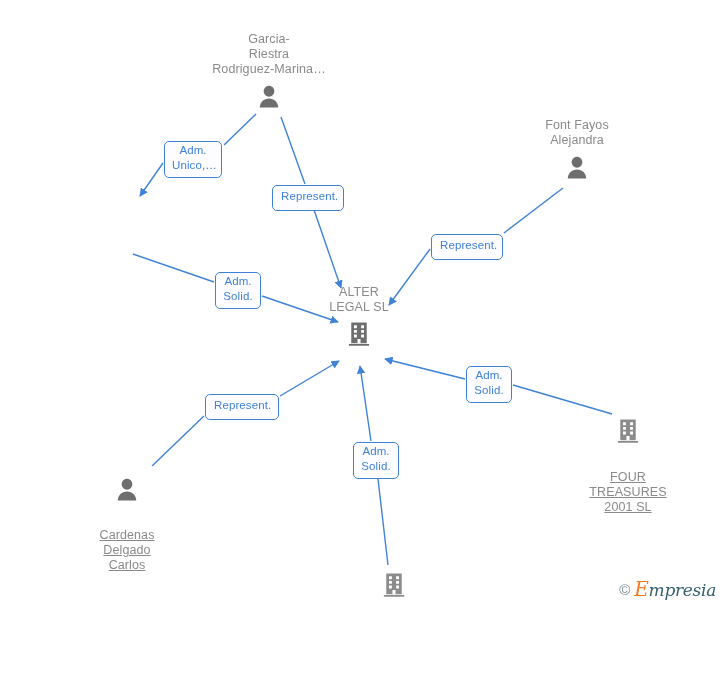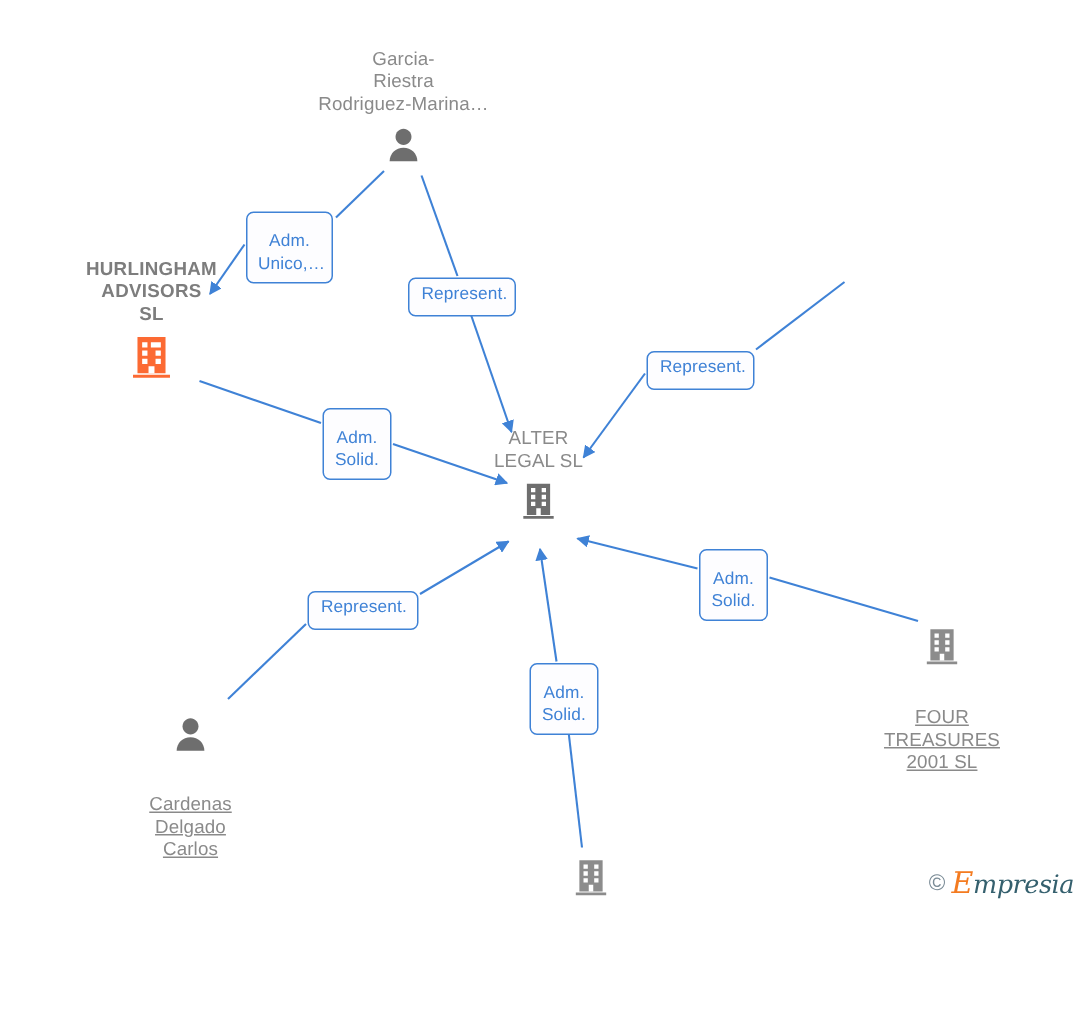--- a/index.html
+++ b/index.html
@@ -69,21 +69,21 @@
   .edge-label {
     position: absolute;
     box-sizing: border-box;
     background: #fdfdff;
     border: 1.3px solid #3f82d6;
     border-radius: 5px;
     color: #3f82d6;
     font-size: 11.5px;
     line-height: 15px;
     text-align: center;
-    padding: 12px 7px 4px 7px;
+    padding: 1px 7px 4px 7px;
     white-space: pre-line;
     letter-spacing: 0.1px;
   }
   .edge-label.one-line {
     padding: 2px 8px 6px 8px;
     line-height: 16px;
   }
   .watermark {
     position: absolute;
     right: 12px;
@@ -163,33 +163,31 @@
 Riestra
 Rodriguez-Marina…</div>
     <span class="node-icon">
       <svg width="30" height="30" viewBox="0 0 24 24" aria-hidden="true">
         <path fill="#6e6e6e" d="M12 12.5c2.35 0 4.25-1.95 4.25-4.35S14.35 3.8 12 3.8 7.75 5.75 7.75 8.15 9.65 12.5 12 12.5z"></path>
         <path fill="#6e6e6e" d="M4.6 21.2c0-4.1 3.3-7.2 7.4-7.2s7.4 3.1 7.4 7.2z"></path>
       </svg>
     </span>
   </div>
 
-  <div class="node label-above" style="left:101px; top:172px;">
-    <div class="node-label company-strong">HURLINGHAM
-ADVISORS
-SL</div>
-    <span class="node-icon">
-      <svg width="34" height="34" viewBox="0 0 24 24" aria-hidden="true">
-        <path fill="#fc6a33" d="M5.4 2.6h13.2v17.1H5.4z"></path>
-        <path fill="#ffffff" d="M7.6 5h2.5v2.5H7.6zM11.7 5h2.5v2.5h-2.5zM15.8 5h-1.1v0h0zM13.9 5h2.5v2.5h-2.5zM7.6 8.9h2.5v2.5H7.6zM13.9 8.9h2.5v2.5h-2.5zM7.6 12.8h2.5v2.5H7.6zM13.9 12.8h2.5v2.5h-2.5zM10.6 16.4h2.8v3.3h-2.8z"></path>
-        <path fill="#fc6a33" d="M3.3 20.3h17.4v1.5H3.3z"></path>
-      </svg>
-    </span>
-  </div>
-
+
+  <div class="node label-above" style="left:577px; top:118px;">
+    <div class="node-label">Font Fayos
+Alejandra</div>
+    <span class="node-icon">
+      <svg width="30" height="30" viewBox="0 0 24 24" aria-hidden="true">
+        <path fill="#6e6e6e" d="M12 12.5c2.35 0 4.25-1.95 4.25-4.35S14.35 3.8 12 3.8 7.75 5.75 7.75 8.15 9.65 12.5 12 12.5z"></path>
+        <path fill="#6e6e6e" d="M4.6 21.2c0-4.1 3.3-7.2 7.4-7.2s7.4 3.1 7.4 7.2z"></path>
+      </svg>
+    </span>
+  </div>
 
   <div class="node label-above" style="left:359px; top:285px;">
     <div class="node-label">ALTER
 LEGAL SL</div>
     <span class="node-icon">
       <svg width="30" height="30" viewBox="0 0 24 24" aria-hidden="true">
         <path fill="#6e6e6e" d="M5.8 2.8h12.4v16.6H5.8z"></path>
         <path fill="#ffffff" d="M8 5h2.3v2.3H8zM13.7 5H16v2.3h-2.3zM8 8.7h2.3V11H8zM13.7 8.7H16V11h-2.3zM8 12.4h2.3v2.3H8zM13.7 12.4H16v2.3h-2.3zM10.8 15.9h2.4v3.5h-2.4z"></path>
         <path fill="#6e6e6e" d="M3.9 20h16.2v1.4H3.9z"></path>
       </svg>

